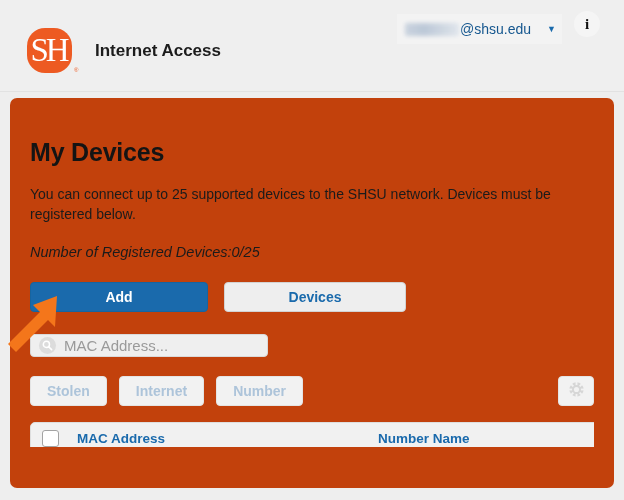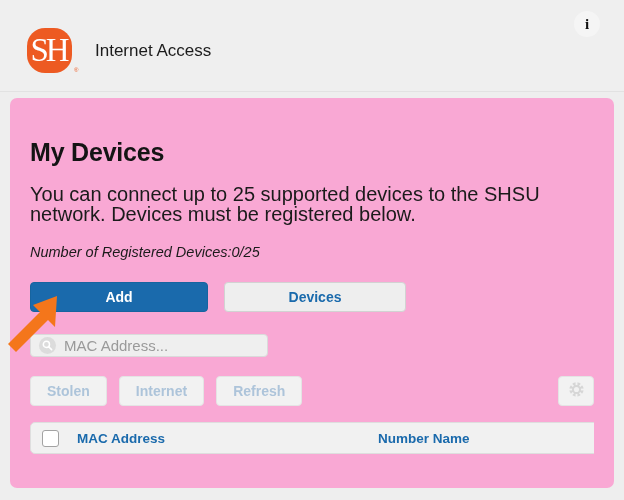--- a/index.html
+++ b/index.html
@@ -57,21 +57,21 @@
     left: 47px;
     bottom: 0px;
     font-size: 6px;
     color: #ed5a22;
   }
 
   .brand-title {
     margin-left: 23px;
     font-size: 17px;
     color: #1c1c1c;
-    font-weight: 400;
+    font-weight: 700;
     white-space: nowrap;
   }
 
   .account {
     position: absolute;
     right: 62px;
     top: 14px;
     height: 30px;
     min-width: 165px;
     background: #f3f3f3;
@@ -123,38 +123,38 @@
     line-height: 1;
   }
 
   
   .card {
     position: absolute;
     left: 10px;
     top: 98px;
     width: 604px;
     height: 390px;
-    background: #f9a8d4;
+    background: #c2410c;
     border-radius: 7px;
     overflow: hidden;
   }
 
   .card-inner { padding: 40px 0 0 20px; }
 
   .page-title {
     font-size: 25px;
     font-weight: bold;
     color: #141414;
     letter-spacing: -0.2px;
   }
 
   .intro {
     margin-top: 17px;
     width: 540px;
-    font-size: 20px;
+    font-size: 14px;
     line-height: 20px;
     color: #1b1b1b;
   }
 
   .count-line {
     margin-top: 20px;
     font-size: 14.5px;
     color: #1b1b1b;
     font-style: italic;
   }
@@ -255,21 +255,21 @@
     border-radius: 4px;
     display: flex;
     align-items: center;
     justify-content: center;
   }
 
   
   .table-wrap {
     margin-top: 16px;
     width: 564px;
-    height: 32px;
+    height: 25px;
     overflow: hidden;
   }
   .thead {
     height: 32px;
     width: 660px;
     background: #f1f1f1;
     border: 1px solid #dedede;
     border-radius: 5px;
     display: flex;
     align-items: center;
@@ -307,20 +307,25 @@
 <div class="topbar">
 
   <div class="brand">
     <div class="logo-mark">
       <span class="sh">SH</span>
       <span class="logo-tm">®</span>
     </div>
     <div class="brand-title">Internet Access</div>
   </div>
 
+  <div class="account">
+    <span class="acct-user"></span>
+    <span class="acct-domain">@shsu.edu</span>
+    <span class="acct-caret">▼</span>
+  </div>
 
   <div class="infobtn">
     <span class="glyph">i</span>
   </div>
 </div>
 
 <div class="card">
   <div class="card-inner">
 
     <h1 class="page-title">My Devices</h1>
@@ -340,21 +345,21 @@
           <circle cx="4.4" cy="4.4" r="3.1" fill="none" stroke="#ffffff" stroke-width="1.5"></circle>
           <line x1="6.7" y1="6.7" x2="9.6" y2="9.6" stroke="#ffffff" stroke-width="1.6" stroke-linecap="round"></line>
         </svg>
       </span>
       <input class="search-input" type="text" placeholder="MAC Address..." style="">
     </div>
 
     <div class="action-row">
       <div class="btn-disabled">Stolen</div>
       <div class="btn-disabled">Internet</div>
-      <div class="btn-disabled">Refresh</div>
+      <div class="btn-disabled">Number</div>
 
       <div class="gear-btn">
         <span>
           <svg width="17" height="17" viewBox="0 0 20 20">
             <circle cx="10" cy="10" r="8.4" fill="#d6d6d6"></circle>
             <g fill="#f2f2f2">
               <rect x="8.9" y="0.8" width="2.2" height="4"></rect>
               <rect x="8.9" y="15.2" width="2.2" height="4"></rect>
               <rect x="0.8" y="8.9" width="4" height="2.2"></rect>
               <rect x="15.2" y="8.9" width="4" height="2.2"></rect>

